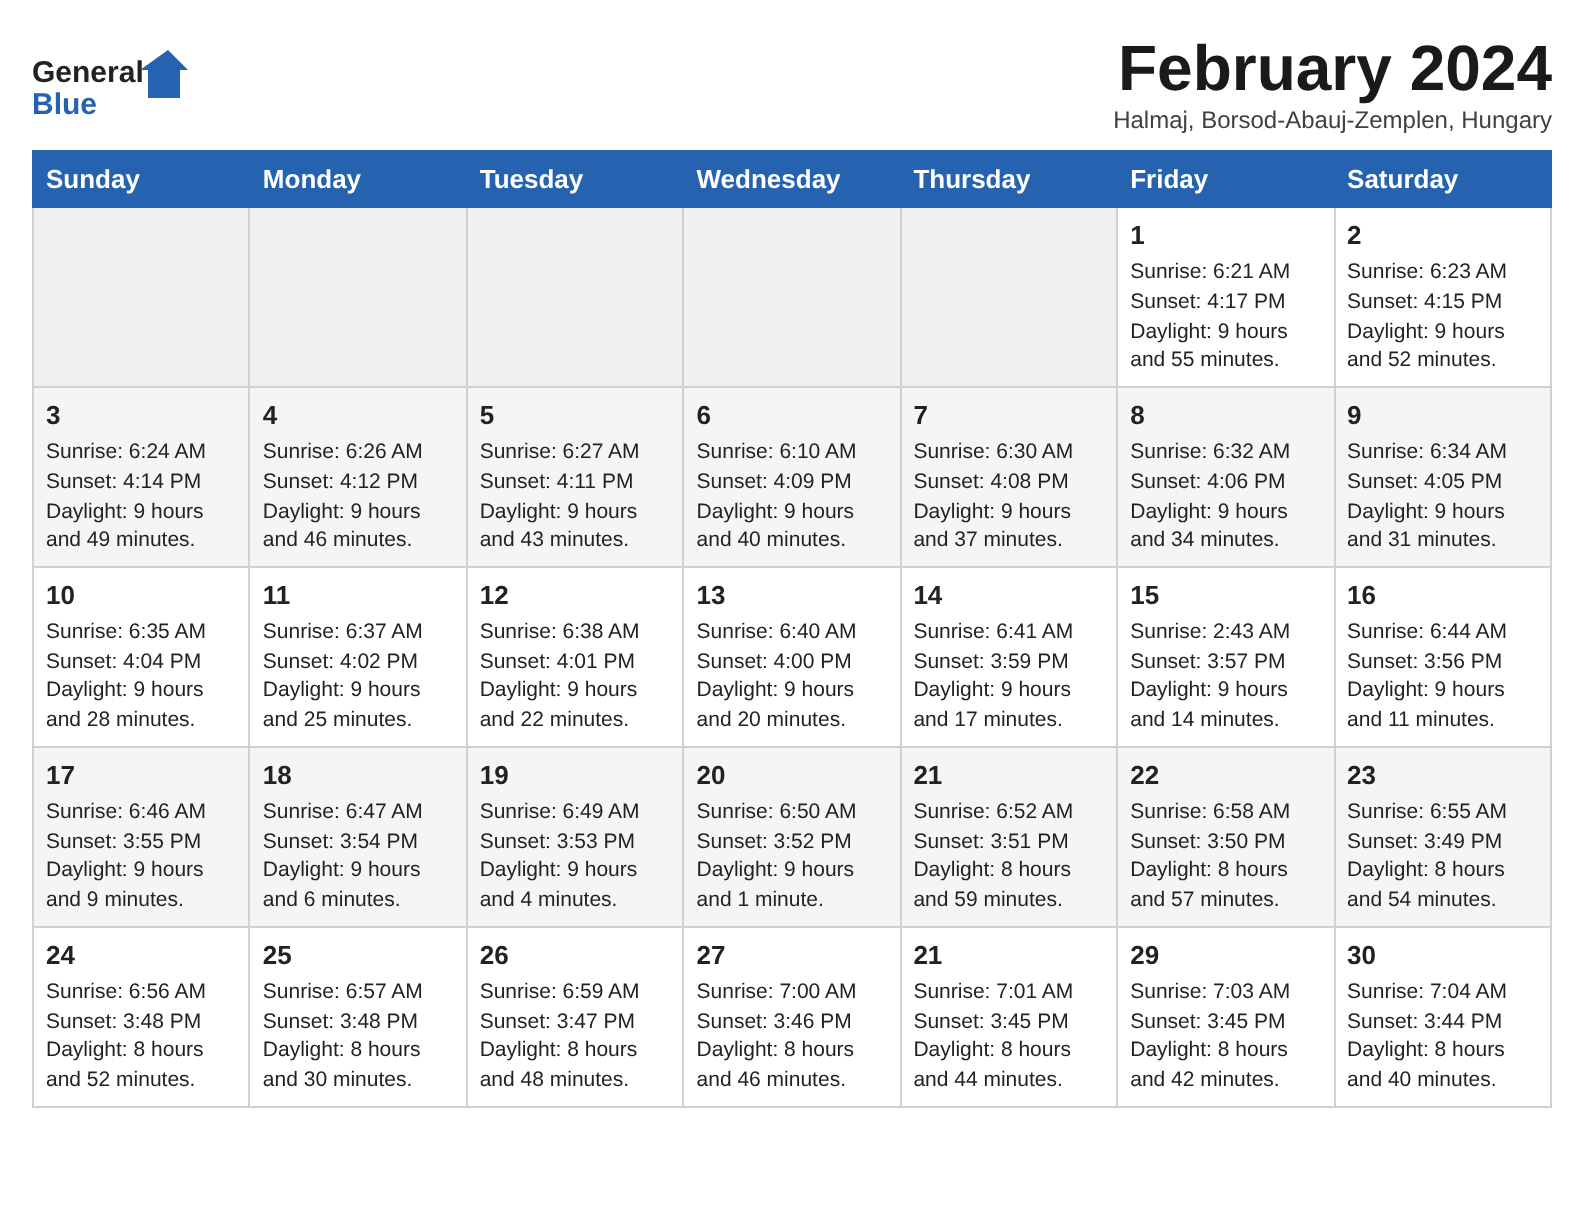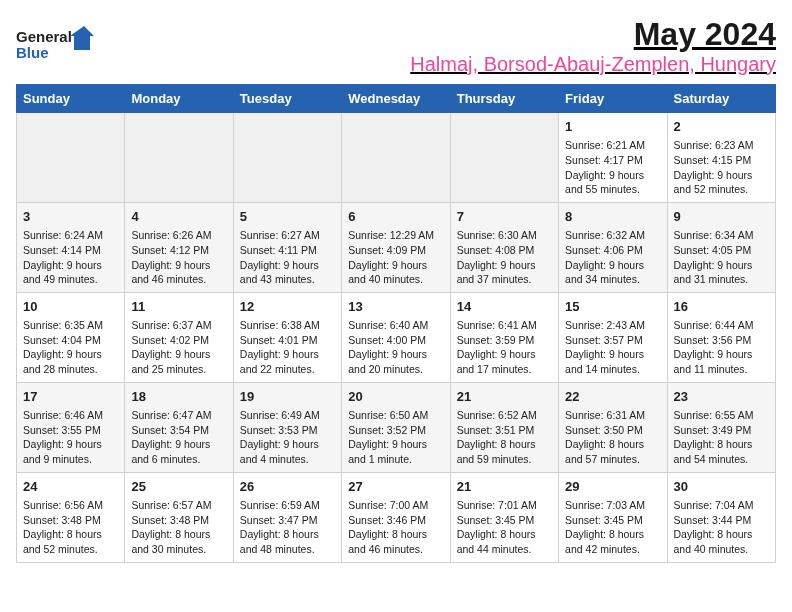--- a/index.html
+++ b/index.html
@@ -5,41 +5,40 @@
     * { margin: 0; padding: 0; box-sizing: border-box; }
     body {
       font-family: Arial, sans-serif;
       background: #fff;
       width: 792px;
       min-height: 612px;
       padding: 16px;
     }
     .header-section {
       display: flex;
-      align-items: center;
+      align-items: flex-end;
       justify-content: space-between;
       margin-bottom: 8px;
-      text-decoration: underline;
     }
     .logo {
       display: flex;
       align-items: center;
       gap: 4px;
     }
     .title-block {
       text-align: right;
     }
     .main-title {
       font-size: 32px;
       font-weight: bold;
       color: #1a1a1a;
     }
     .subtitle {
-      font-size: 20px;
-      color: #ec4899;
+      font-size: 12px;
+      color: #404040;
       font-weight: 500;
     }
     table {
       width: 100%;
       border-collapse: collapse;
       font-size: 11px;
     }
     thead tr {
       background-color: #2563b0;
       color: #fff;
@@ -84,21 +83,21 @@
 
 <div class="header-section">
   <div class="logo">
     <svg width="80" height="44" viewBox="0 0 80 44">
       <text x="0" y="18" font-size="15" font-weight="bold" font-family="Arial" fill="#222">General</text>
       <text x="0" y="34" font-size="15" font-weight="bold" font-family="Arial" fill="#2563b0">Blue</text>
       <polygon points="68,2 78,12 74,12 74,26 58,26 58,12 54,12" fill="#2563b0"></polygon>
     </svg>
   </div>
   <div class="title-block">
-    <div class="main-title">May 2024</div>
+    <div class="main-title">February 2024</div>
     <div class="subtitle">Halmaj, Borsod-Abauj-Zemplen, Hungary</div>
   </div>
 </div>
 
 <table>
   <thead>
     <tr>
     <th>Sunday</th>
         <th>Monday</th>
         <th>Tuesday</th>
@@ -147,21 +146,21 @@
         </td>
         <td>
           <span class="day-num">5</span>
           <div>Sunrise: 6:27 AM</div>
           <div>Sunset: 4:11 PM</div>
           <div>Daylight: 9 hours</div>
           <div>and 43 minutes.</div>
         </td>
         <td>
           <span class="day-num">6</span>
-          <div>Sunrise: 12:29 AM</div>
+          <div>Sunrise: 6:10 AM</div>
           <div>Sunset: 4:09 PM</div>
           <div>Daylight: 9 hours</div>
           <div>and 40 minutes.</div>
         </td>
         <td>
           <span class="day-num">7</span>
           <div>Sunrise: 6:30 AM</div>
           <div>Sunset: 4:08 PM</div>
           <div>Daylight: 9 hours</div>
           <div>and 37 minutes.</div>
@@ -263,21 +262,21 @@
         </td>
         <td>
           <span class="day-num">21</span>
           <div>Sunrise: 6:52 AM</div>
           <div>Sunset: 3:51 PM</div>
           <div>Daylight: 8 hours</div>
           <div>and 59 minutes.</div>
         </td>
         <td>
           <span class="day-num">22</span>
-          <div>Sunrise: 6:31 AM</div>
+          <div>Sunrise: 6:58 AM</div>
           <div>Sunset: 3:50 PM</div>
           <div>Daylight: 8 hours</div>
           <div>and 57 minutes.</div>
         </td>
         <td>
           <span class="day-num">23</span>
           <div>Sunrise: 6:55 AM</div>
           <div>Sunset: 3:49 PM</div>
           <div>Daylight: 8 hours</div>
           <div>and 54 minutes.</div>

